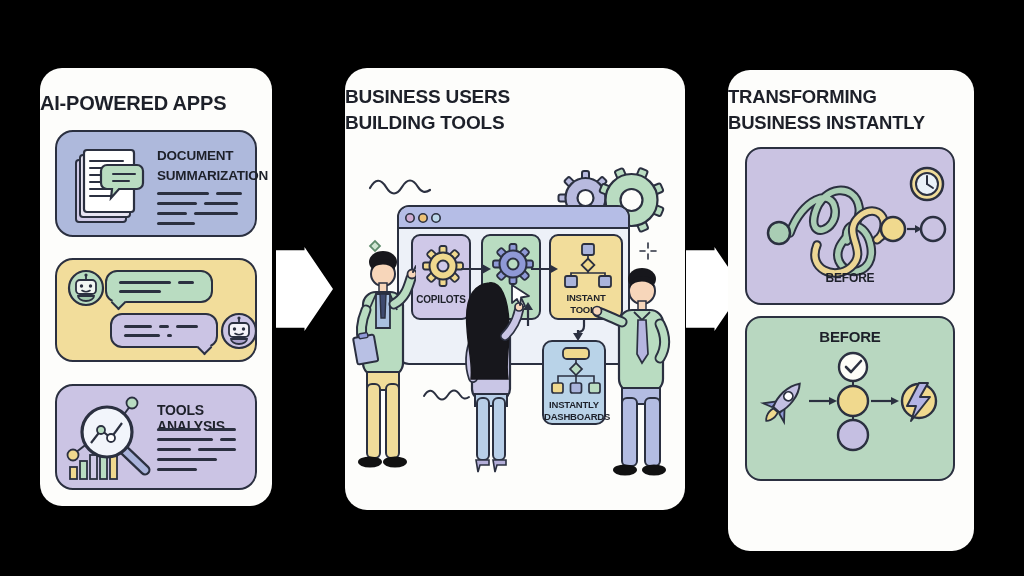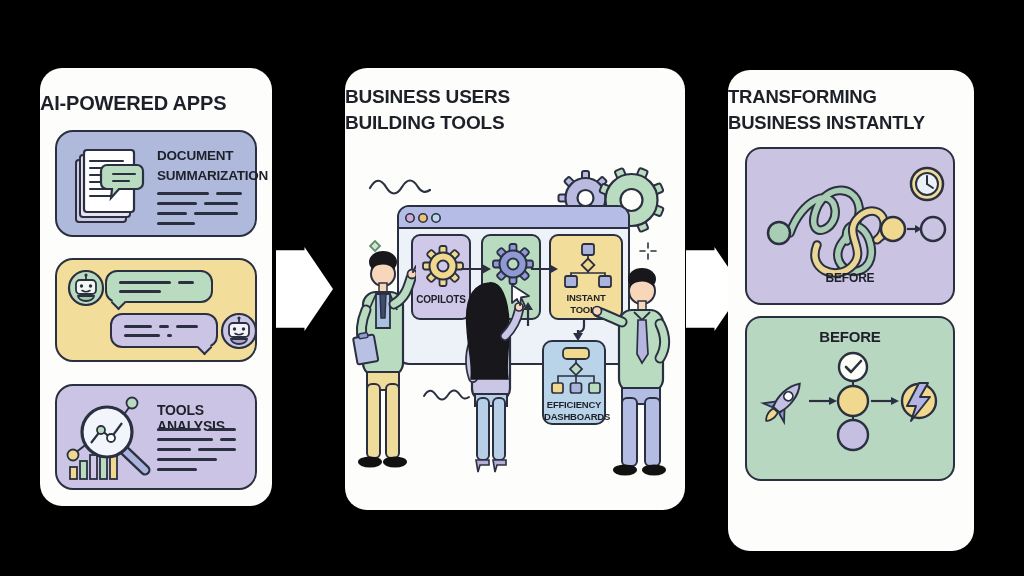--- a/index.html
+++ b/index.html
@@ -316,21 +316,21 @@
           <path d="M14,38 v-7 h36 v7"></path>
           <line x1="32" y1="31" x2="32" y2="38"></line>
         </g>
         <rect x="19" y="3" width="26" height="11" rx="4" fill="#f0d98e" stroke="#2b3040" stroke-width="1.8"></rect>
         <rect x="27.8" y="19.8" width="8.5" height="8.5" fill="#b9dcc1" stroke="#2b3040" stroke-width="1.7" transform="rotate(45 32 24)"></rect>
         <rect x="8" y="38" width="11" height="10" rx="2" fill="#f0d98e" stroke="#2b3040" stroke-width="1.7"></rect>
         <rect x="26.5" y="38" width="11" height="10" rx="2" fill="#aab4dc" stroke="#2b3040" stroke-width="1.7"></rect>
         <rect x="45" y="38" width="11" height="10" rx="2" fill="#b9dcc1" stroke="#2b3040" stroke-width="1.7"></rect>
       </svg>
       <div class="label abs" style="left:0;top:57px;width:100%;text-align:center;font-size:9.5px;line-height:1.3;">
-        <div>EFFICIENCY</div>
+        <div>INSTANTLY</div>
         <div>DASHBOARDS</div>
       </div>
     </div>
 
     <svg class="abs" style="left:5px;top:178px;" width="66" height="228" viewBox="0 0 66 228">
       <ellipse cx="33" cy="16" rx="14" ry="11" fill="#17171c"></ellipse>
       <circle cx="33" cy="28" r="12" fill="#f7d6ba" stroke="#2b3040" stroke-width="2"></circle>
       <path d="M21,26 Q22,13 34,13 Q45,13 45,24 Q38,17 29,19 Q23,20 21,26 Z" fill="#17171c"></path>
       <rect x="29" y="37" width="8" height="9" fill="#f7d6ba" stroke="#2b3040" stroke-width="1.5"></rect>
       <rect x="13" y="46" width="40" height="84" rx="13" fill="#b9dcc1" stroke="#2b3040" stroke-width="2.2"></rect>

